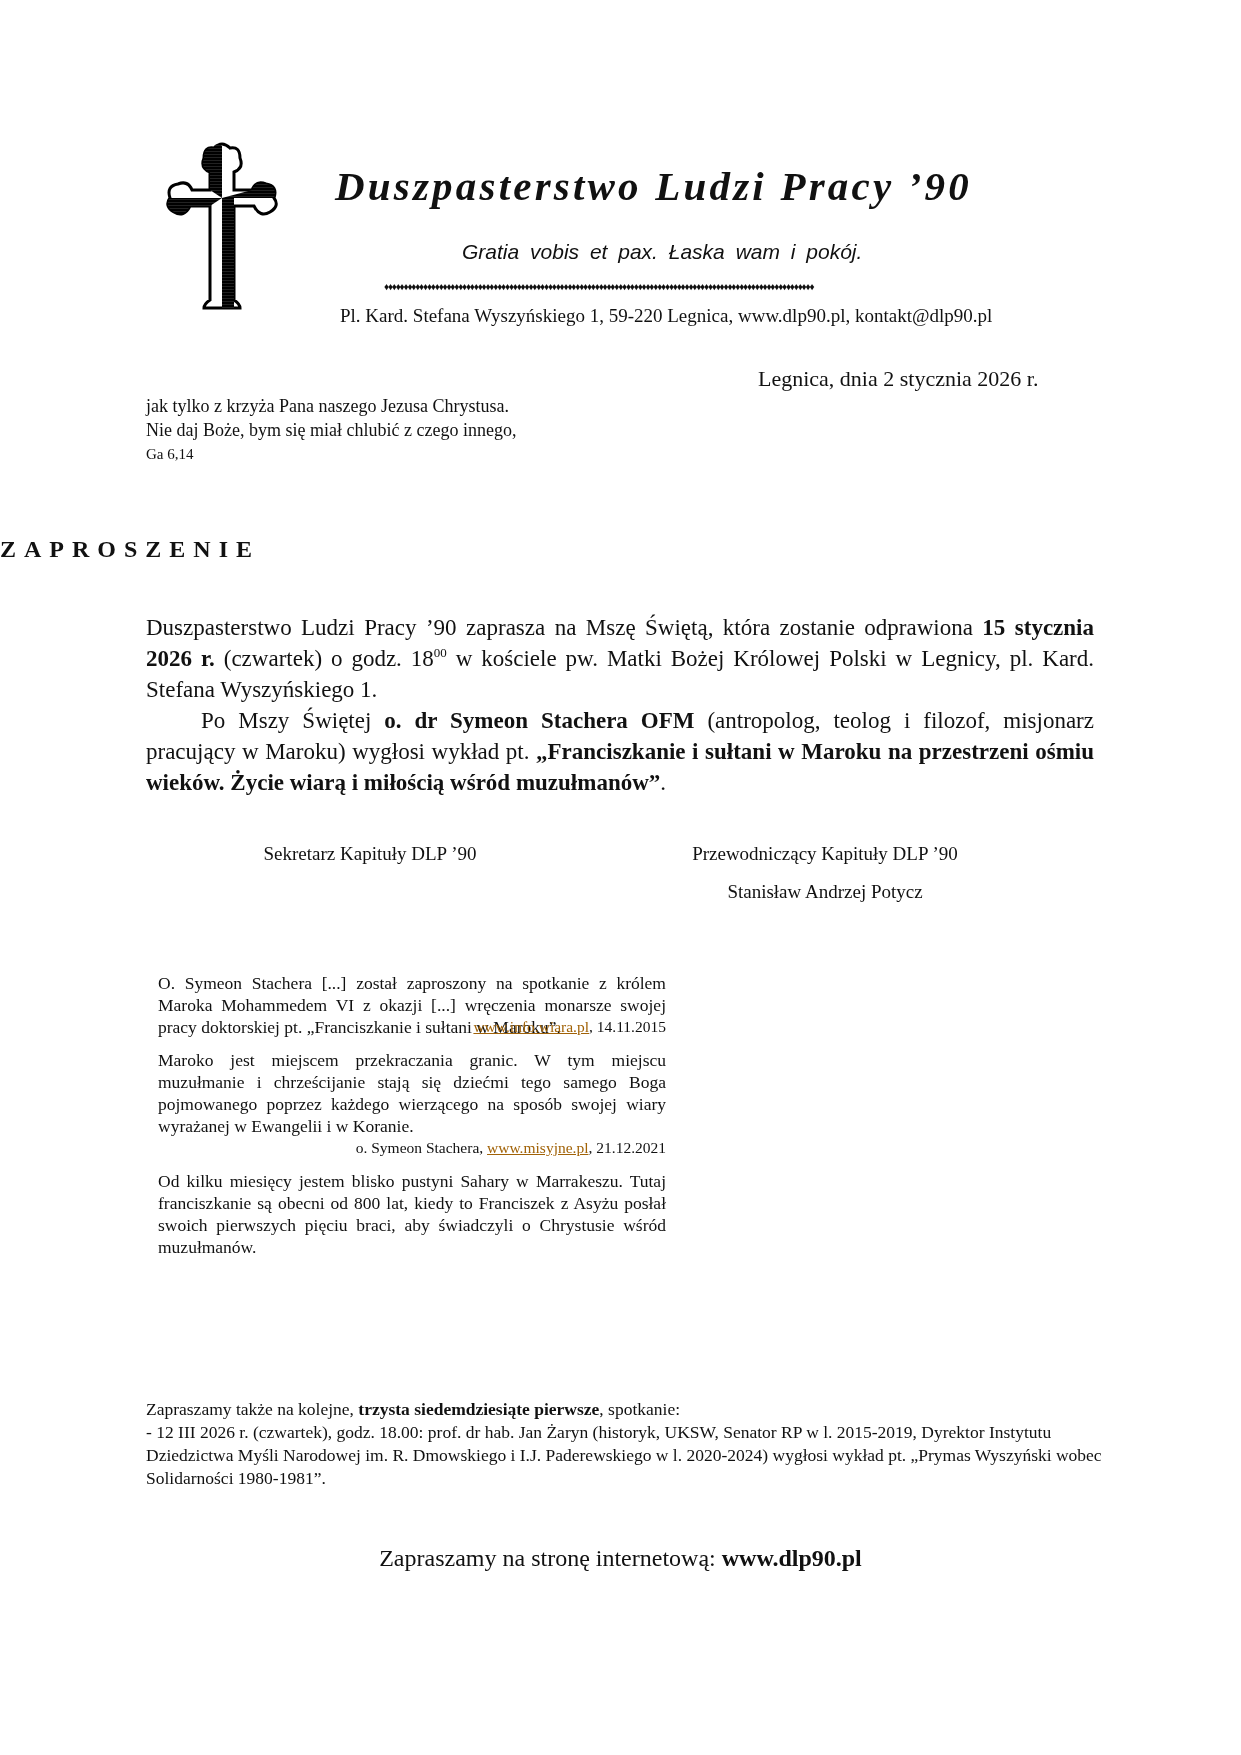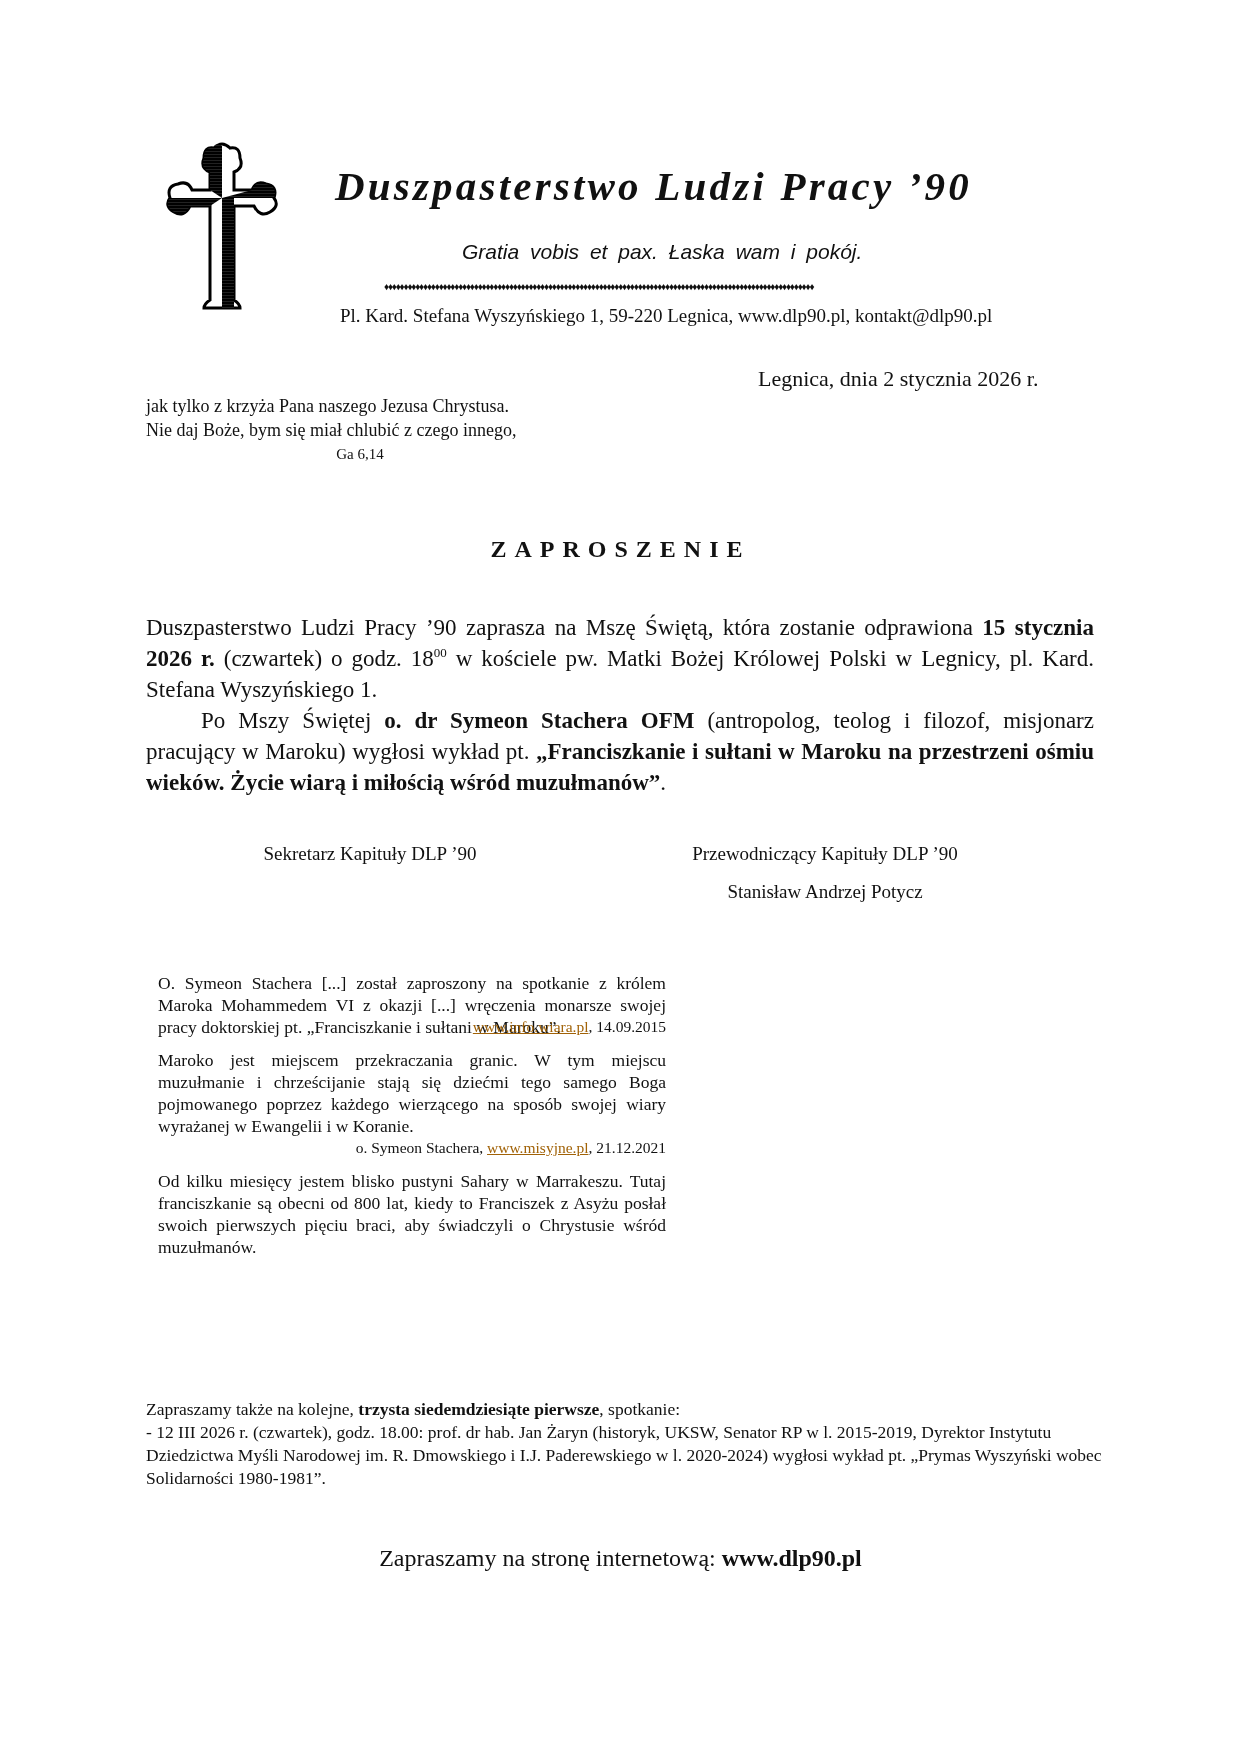--- a/index.html
+++ b/index.html
@@ -6,22 +6,22 @@
   body { width:1241px; height:1755px; position:relative; overflow:hidden; color:#111;
          font-family:"Liberation Serif", serif; }
   .abs { position:absolute; }
   #cross { left:162px; top:140px; width:120px; height:170px; }
   #title { left:335px; top:162px; font-size:41px; font-style:italic; font-weight:bold; letter-spacing:3.2px; white-space:nowrap; }
   #tagline { left:462px; top:240px; font-family:"Liberation Sans", sans-serif; font-style:italic; font-size:21px; word-spacing:5px; white-space:nowrap; }
   #diamonds { left:384px; top:281px; width:630px; height:12px; overflow:hidden; white-space:nowrap; font-size:10px; letter-spacing:-1.2px; line-height:12px; }
   #address { left:340px; top:305px; font-size:19px; white-space:nowrap; }
   #date { left:758px; top:366px; font-size:22px; white-space:nowrap; }
   #motto { left:146px; top:394px; font-size:18px; line-height:24px; width:430px; }
-  #motto .ref { text-align:center; font-size:15px; padding-right:2px; }
-  #heading { left:0; width:1241px; top:536px; text-align:center; font-size:24px; font-weight:bold; letter-spacing:8px; }
+  #motto .ref { text-align:left; font-size:15px; padding-right:2px; }
+  #heading { left:0; width:1241px; top:536px; text-align:left; font-size:24px; font-weight:bold; letter-spacing:8px; }
   #body { left:146px; top:612px; width:948px; font-size:23px; line-height:31px; text-align:justify; }
   #body p { margin:0; }
   #body .indent { text-indent:55px; }
   sup { font-size:13px; line-height:0; }
   .sig { font-size:19px; text-align:center; line-height:38px; }
   #sig1 { left:220px; width:300px; top:835px; }
   #sig2 { left:660px; width:330px; top:835px; }
   #quotes { left:146px; top:972px; width:520px; font-size:17.5px; line-height:22px; }
   .quote { margin-bottom:11px; text-align:justify;margin-left:12px; }
   .src { text-align:right; font-size:15.5px; }
@@ -73,21 +73,21 @@
   <div>Sekretarz Kapituły DLP ’90</div>
 </div>
 <div id="sig2" class="abs sig">
   <div>Przewodniczący Kapituły DLP ’90</div>
   <div>Stanisław Andrzej Potycz</div>
 </div>
 
 <div id="quotes" class="abs">
   <div class="quote">
     <span>O. Symeon Stachera [...] został zaproszony na spotkanie z królem Maroka Mohammedem VI z okazji [...] wręczenia monarsze swojej pracy doktorskiej pt. „Franciszkanie i sułtani w Maroku”.</span>
-    <div class="src" style="margin-top:-22px;"><span></span><span class="link">www.info.wiara.pl</span><span>, 14.09.2015</span></div>
+    <div class="src" style="margin-top:-22px;"><span></span><span class="link">www.info.wiara.pl</span><span>, 14.11.2015</span></div>
   </div>
   <div class="quote">
     <div>Maroko jest miejscem przekraczania granic. W tym miejscu muzułmanie i chrześcijanie stają się dziećmi tego samego Boga pojmowanego poprzez każdego wierzącego na sposób swojej wiary wyrażanej w Ewangelii i w Koranie.</div>
     <div class="src"><span>o. Symeon Stachera, </span><span class="link">www.misyjne.pl</span><span>, 21.12.2021</span></div>
   </div>
   <div class="quote">
     <div>Od kilku miesięcy jestem blisko pustyni Sahary w Marrakeszu. Tutaj franciszkanie są obecni od 800 lat, kiedy to Franciszek z Asyżu posłał swoich pierwszych pięciu braci, aby świadczyli o Chrystusie wśród muzułmanów.</div>
   </div>
 </div>
 

